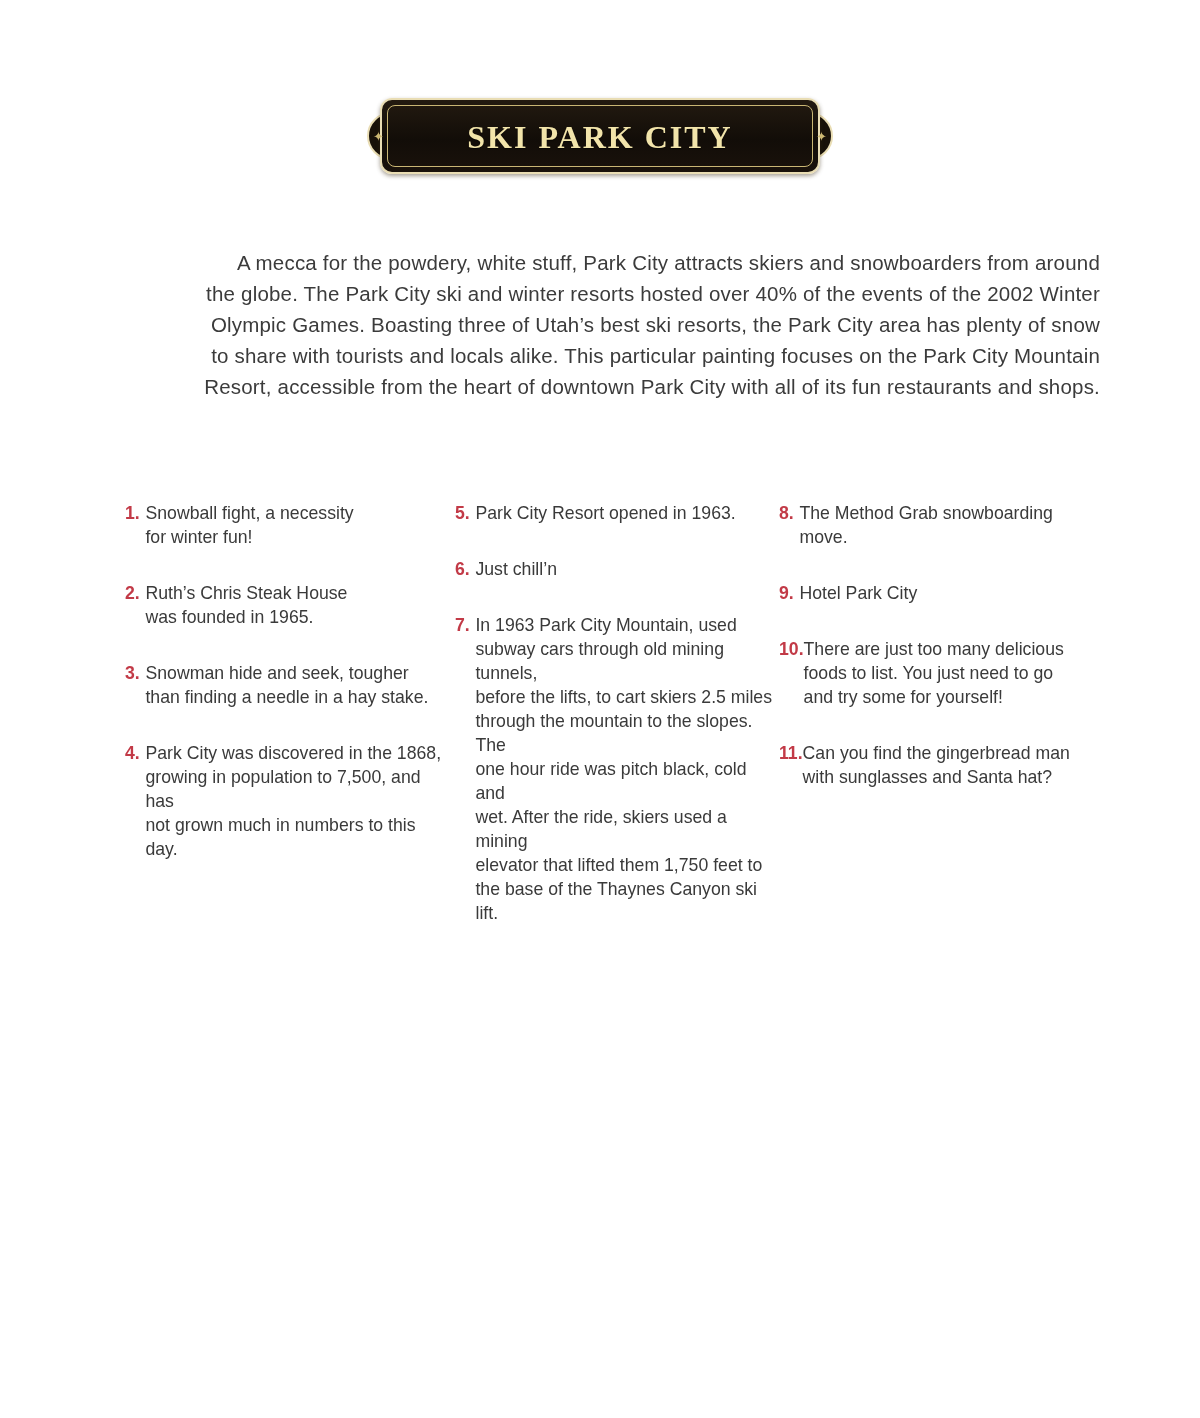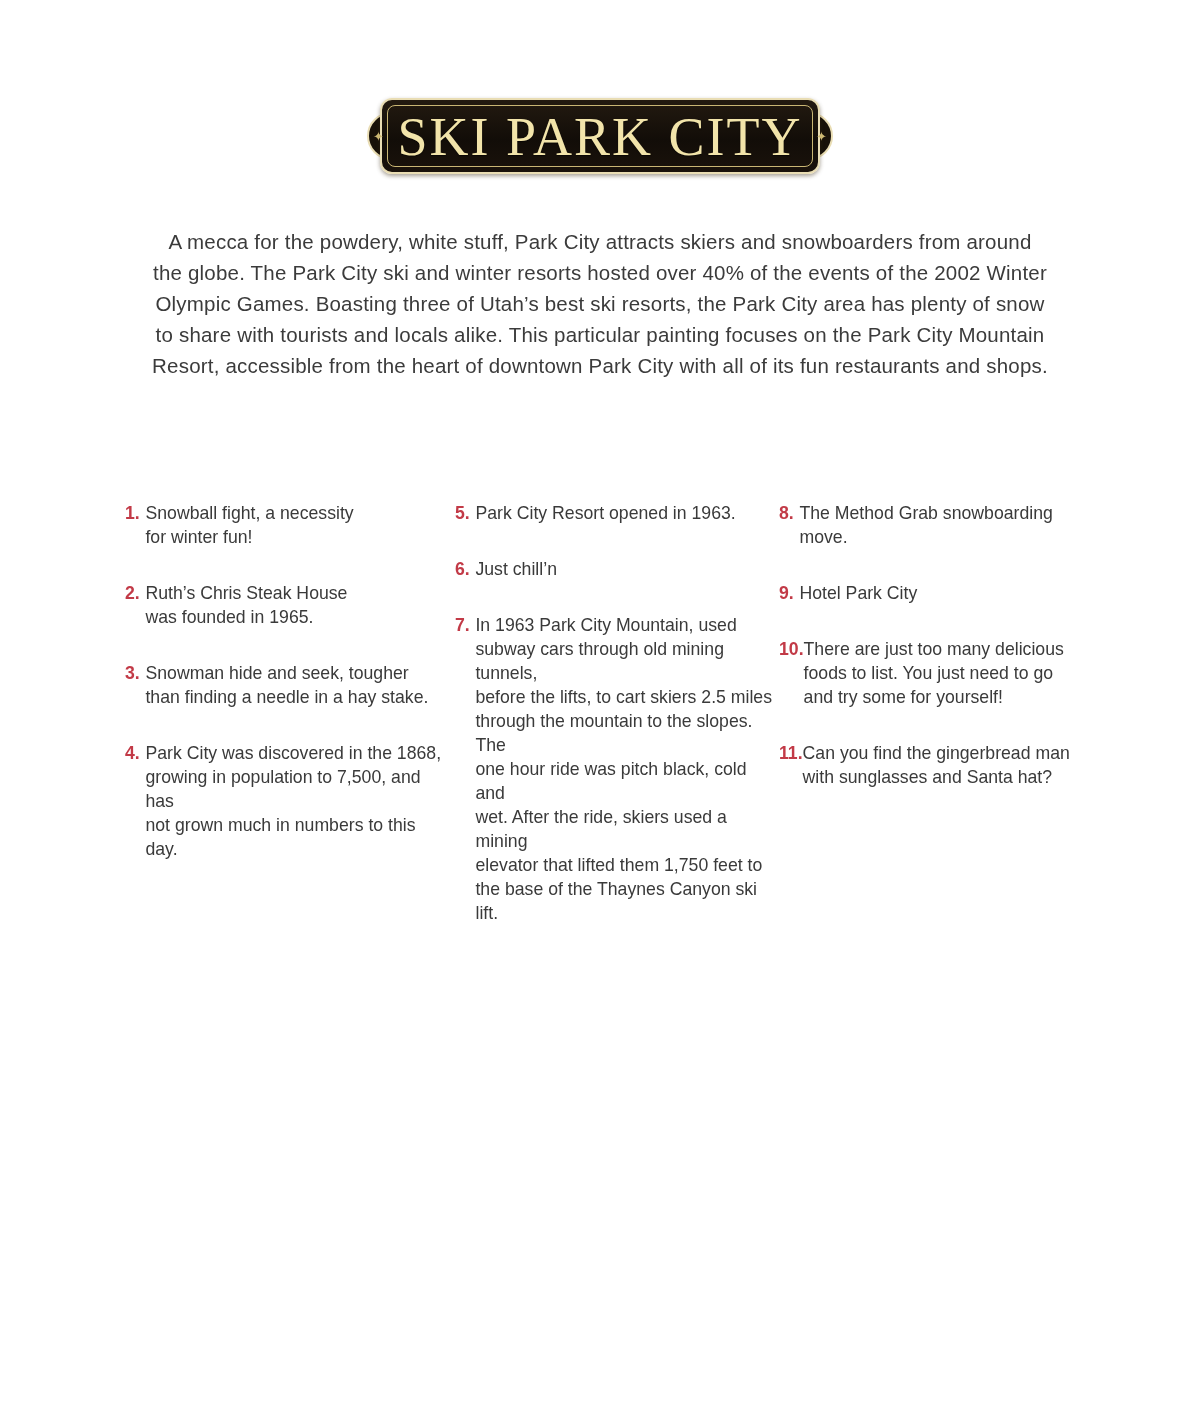--- a/index.html
+++ b/index.html
@@ -43,22 +43,22 @@
   }
   .plaque-body::before {
     content: "";
     position: absolute; inset: 5px;
     border: 1px solid #c9b674;
     border-radius: 8px;
     pointer-events: none;
   }
   .plaque-title {
     font-family: "Liberation Serif", serif;
-    font-weight: normal;
-    font-size: 54px;
+    font-weight: bold;
+    font-size: 32px;
     letter-spacing: 2px;
     line-height: 1;
     color: #f2e4aa;
     text-shadow: 0 1px 1px rgba(0,0,0,0.6);
     padding-top: 2px;
     white-space: nowrap;
   }
   .ornament {
     position: absolute; top: 50%;
     transform: translateY(-50%);
@@ -66,23 +66,23 @@
     font-size: 13px;
     line-height: 1;
     z-index: 2;
   }
   .ornament.left  { left: -7px; }
   .ornament.right { right: -7px; }
 
   
   .intro {
     position: absolute;
-    top: 226px; left: 100px;
+    top: 247px; left: 100px;
     width: 1000px;
-    text-align: center;
+    text-align: right;
     font-size: 20.5px;
     line-height: 31px;
     letter-spacing: 0.2px;
     color: #3b3b3b;
     white-space: pre-line;
   }
 
   
   .fact-col {
     position: absolute;

